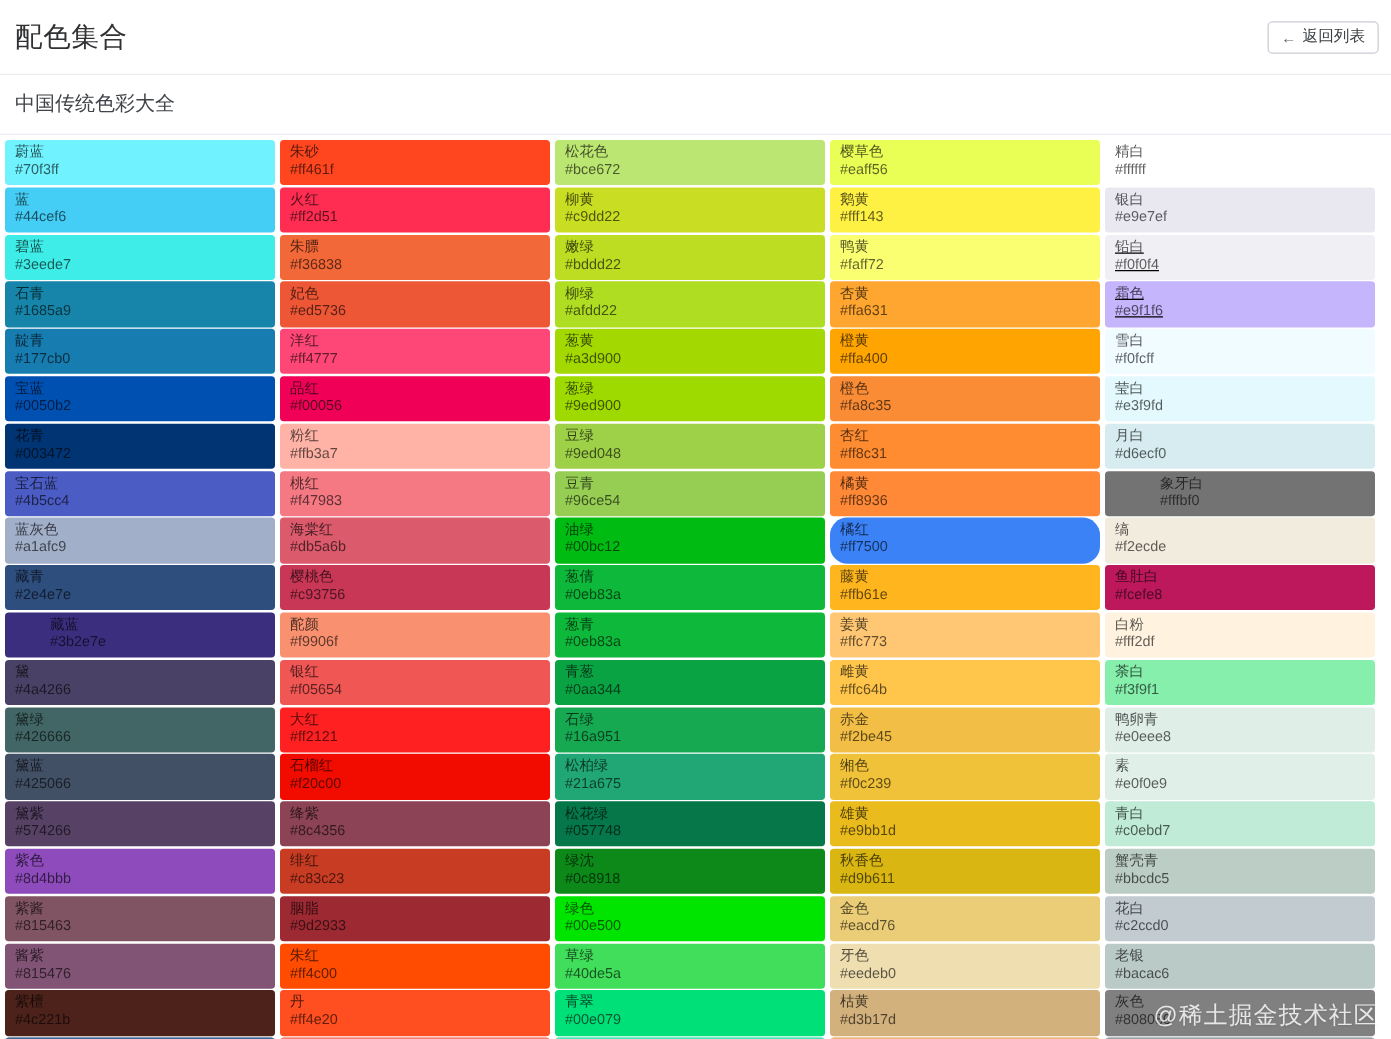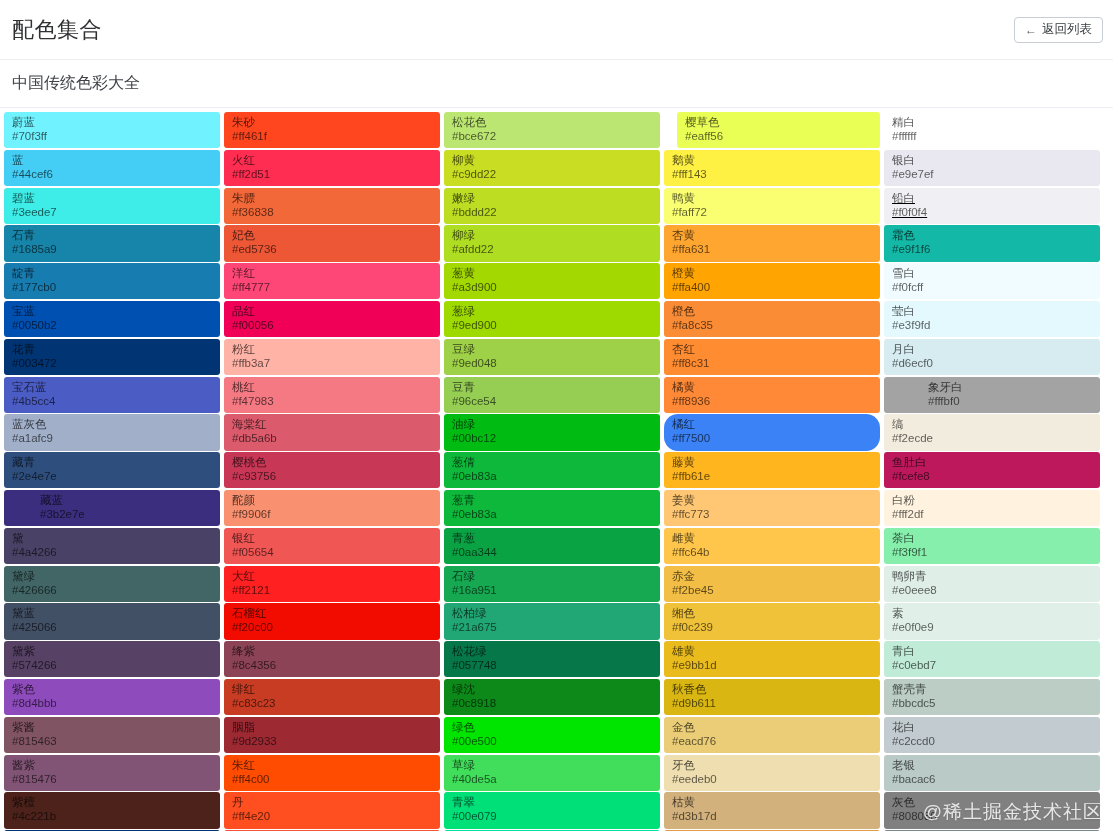--- a/index.html
+++ b/index.html
@@ -355,21 +355,21 @@
         </div>
         <div class="swatch" style="background: rgb(0, 224, 121);">
           <div class="nm">青翠</div>
           <div class="hx">#00e079</div>
         </div>
         <div class="swatch" style="background: rgb(0, 224, 158);">
           <div class="nm">青色</div>
         </div>
       </div>
       <div class="col">
-        <div class="swatch" style="background: rgb(234, 255, 86); margin-left: 13px;">
+        <div class="swatch" style="background: rgb(234, 255, 86);">
           <div class="nm">樱草色</div>
           <div class="hx">#eaff56</div>
         </div>
         <div class="swatch" style="background: rgb(255, 241, 67);">
           <div class="nm">鹅黄</div>
           <div class="hx">#fff143</div>
         </div>
         <div class="swatch" style="background: rgb(250, 255, 114);">
           <div class="nm">鸭黄</div>
           <div class="hx">#faff72</div>
@@ -448,37 +448,37 @@
           <div class="hx">#ffffff</div>
         </div>
         <div class="swatch" style="background: rgb(233, 231, 239);">
           <div class="nm">银白</div>
           <div class="hx">#e9e7ef</div>
         </div>
         <div class="swatch" style="background: rgb(240, 240, 244); text-decoration: underline;">
           <div class="nm">铅白</div>
           <div class="hx">#f0f0f4</div>
         </div>
-        <div class="swatch" style="background: #14b8a6;">
+        <div class="swatch" style="background: #c4b5fd; text-decoration: underline;">
           <div class="nm">霜色</div>
           <div class="hx">#e9f1f6</div>
         </div>
         <div class="swatch" style="background: rgb(240, 252, 255);">
           <div class="nm">雪白</div>
           <div class="hx">#f0fcff</div>
         </div>
         <div class="swatch" style="background: rgb(227, 249, 253);">
           <div class="nm">莹白</div>
           <div class="hx">#e3f9fd</div>
         </div>
         <div class="swatch" style="background: rgb(214, 236, 240);">
           <div class="nm">月白</div>
           <div class="hx">#d6ecf0</div>
         </div>
-        <div class="swatch" style="background: #a3a3a3; padding-left: 44px;">
+        <div class="swatch" style="background: #737373; padding-left: 44px;">
           <div class="nm">象牙白</div>
           <div class="hx">#fffbf0</div>
         </div>
         <div class="swatch" style="background: rgb(242, 236, 222);">
           <div class="nm">缟</div>
           <div class="hx">#f2ecde</div>
         </div>
         <div class="swatch" style="background: #be185d;">
           <div class="nm">鱼肚白</div>
           <div class="hx">#fcefe8</div>

